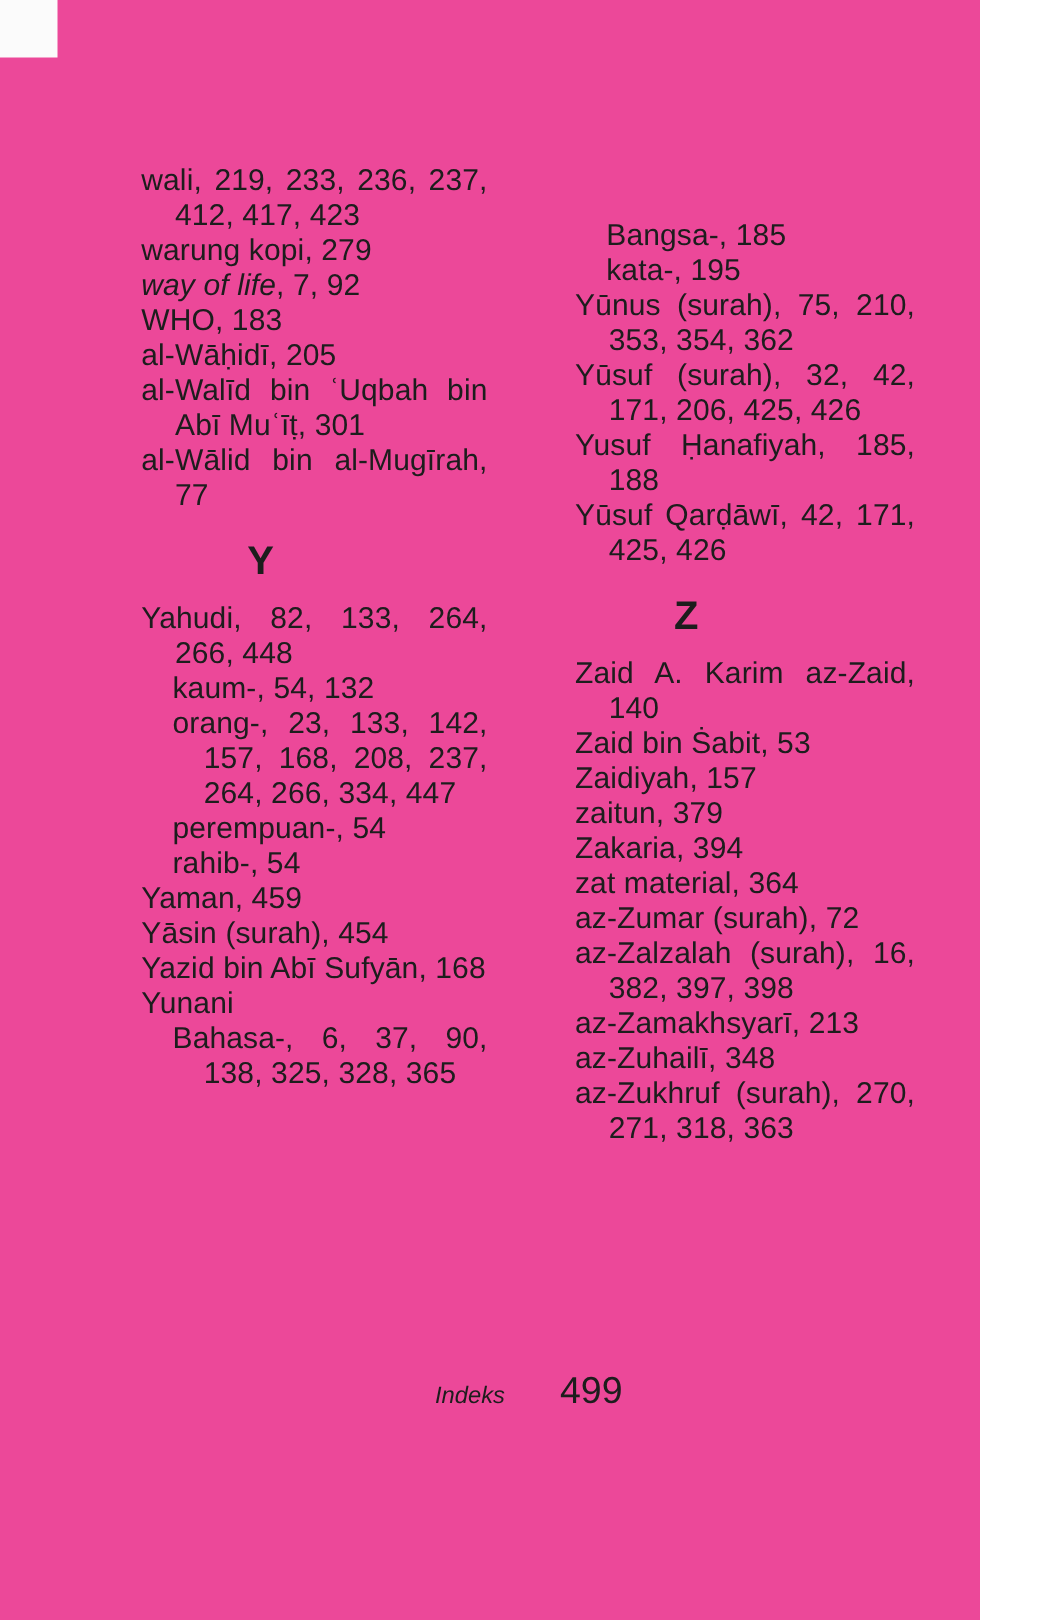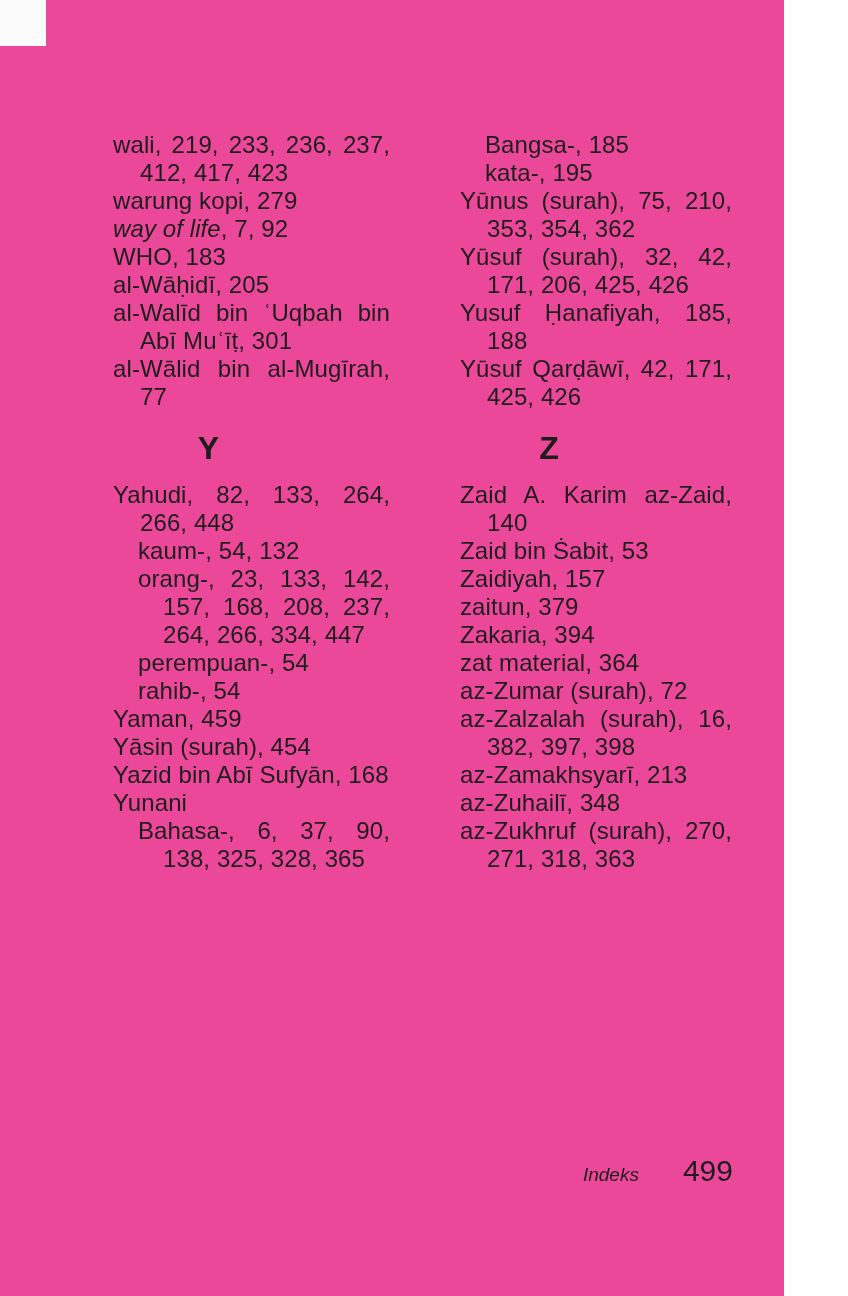--- a/index.html
+++ b/index.html
@@ -24,21 +24,21 @@
   }
   .columns {
     position: absolute;
     top: 131px;
     left: 113px;
     display: flex;
     gap: 70px;
   }
   .col { display: block; }
   .col-left  { width: 277px; }
-  .col-right { width: 272px; }
+  .col-right { width: 272px; margin-top: 44px; }
   .entry {
     font-size: 24px;
     line-height: 28px;
     text-align: justify;
     padding-left: 27px;
     text-indent: -27px;
     letter-spacing: 0.1px;
   }
   .entry.sub {
     padding-left: 50px;
@@ -50,24 +50,24 @@
     line-height: 32px;
     font-weight: bold;
     text-align: center;
     margin: 21px 0 17px 0;
   }
   .heading-y { margin-right: 86px; }
   .heading-z { margin-right: 94px; }
   .footer {
     position: absolute;
     left: 113px;
-    top: 1158px;
+    top: 1100px;
     width: 620px;
     display: flex;
-    justify-content: flex-end;
+    justify-content: center;
     align-items: baseline;
   }
   .footer-label {
     font-style: italic;
     font-size: 19px;
     line-height: 26px;
   }
   .page-number {
     font-size: 30px;
     line-height: 26px;

